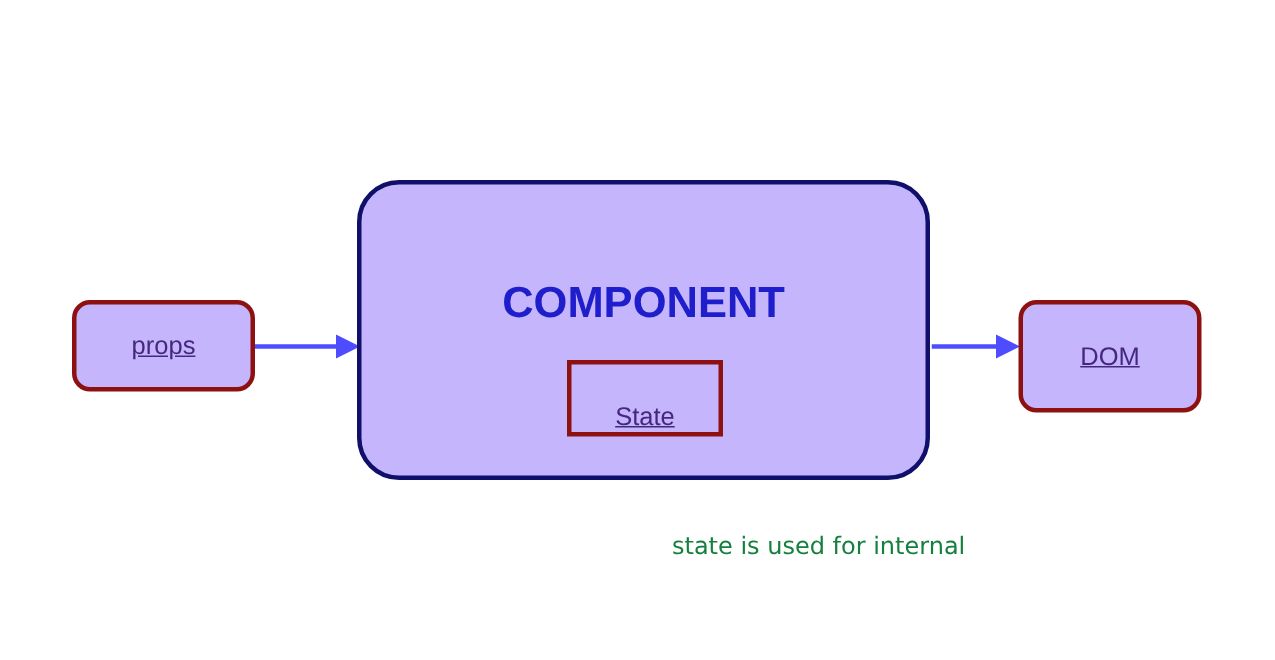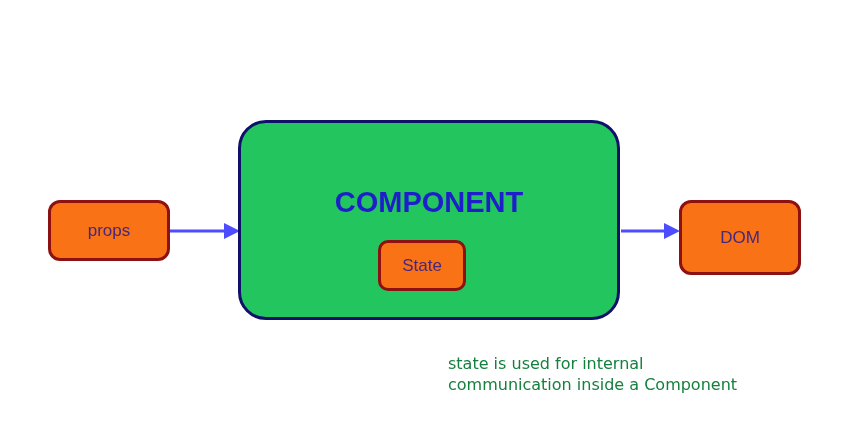--- a/index.html
+++ b/index.html
@@ -13,26 +13,27 @@
     height: 440px;
     background: #ffffff;
     font-family: "Liberation Sans", sans-serif;
     overflow: hidden;
   }
   .small-box {
     position: absolute;
     box-sizing: border-box;
     border: 3px solid #8e1111;
     border-radius: 12px;
-    background: #f97316;
+    background: #c4b5fd;
     display: flex;
     align-items: center;
     justify-content: center;
     color: #45277e;
     font-size: 17px;
+    text-decoration: underline;
   }
   .props-box {
     left: 48px;
     top: 200px;
     width: 122px;
     height: 61px;
   }
   .dom-box {
     left: 679px;
     top: 200px;
@@ -41,38 +42,39 @@
   }
   .component-box {
     position: absolute;
     box-sizing: border-box;
     left: 238px;
     top: 120px;
     width: 382px;
     height: 200px;
     border: 3px solid #10106b;
     border-radius: 28px;
-    background: #22c55e;
+    background: #c4b5fd;
   }
   .component-title {
     position: absolute;
     left: 0;
     top: 63px;
     width: 100%;
     text-align: center;
     font-size: 29px;
     font-weight: bold;
     color: #1e1ecb;
   }
   .state-box {
     left: 378px;
     top: 240px;
-    width: 88px;
+    width: 104px;
     height: 51px;
-    border-radius: 10px;
+    border-radius: 0;
+    align-items: flex-end;
   }
   .arrow {
     position: absolute;
     top: 221px;
     height: 20px;
   }
   .arrow-left {
     left: 170px;
     width: 70px;
   }
@@ -123,16 +125,15 @@
     <line x1="0" y1="10" x2="45" y2="10"></line>
     <polygon points="43,2 59,10 43,18"></polygon>
   </svg>
 
   <div class="small-box dom-box">
     <span>DOM</span>
   </div>
 
   <div class="caption">
     <div>state is used for internal</div>
-    <div>communication inside a Component</div>
   </div>
 
 </div>
 
 </body></html>

